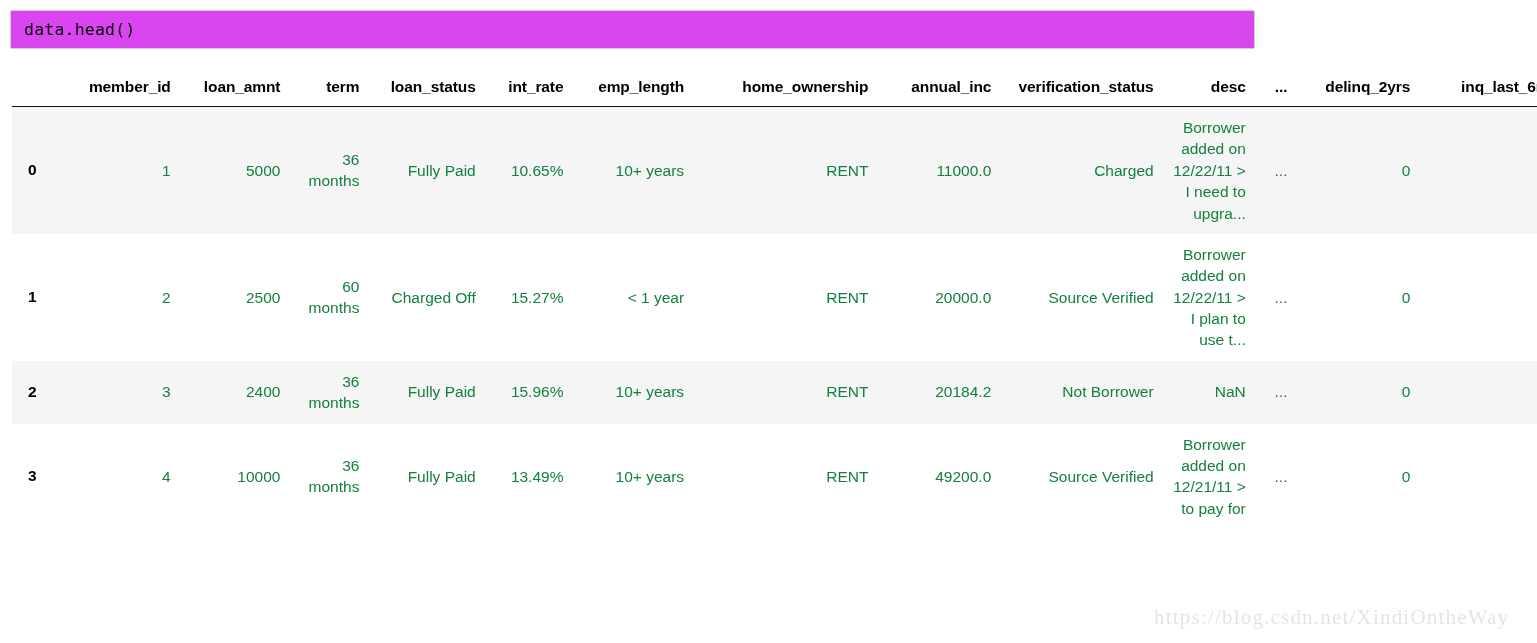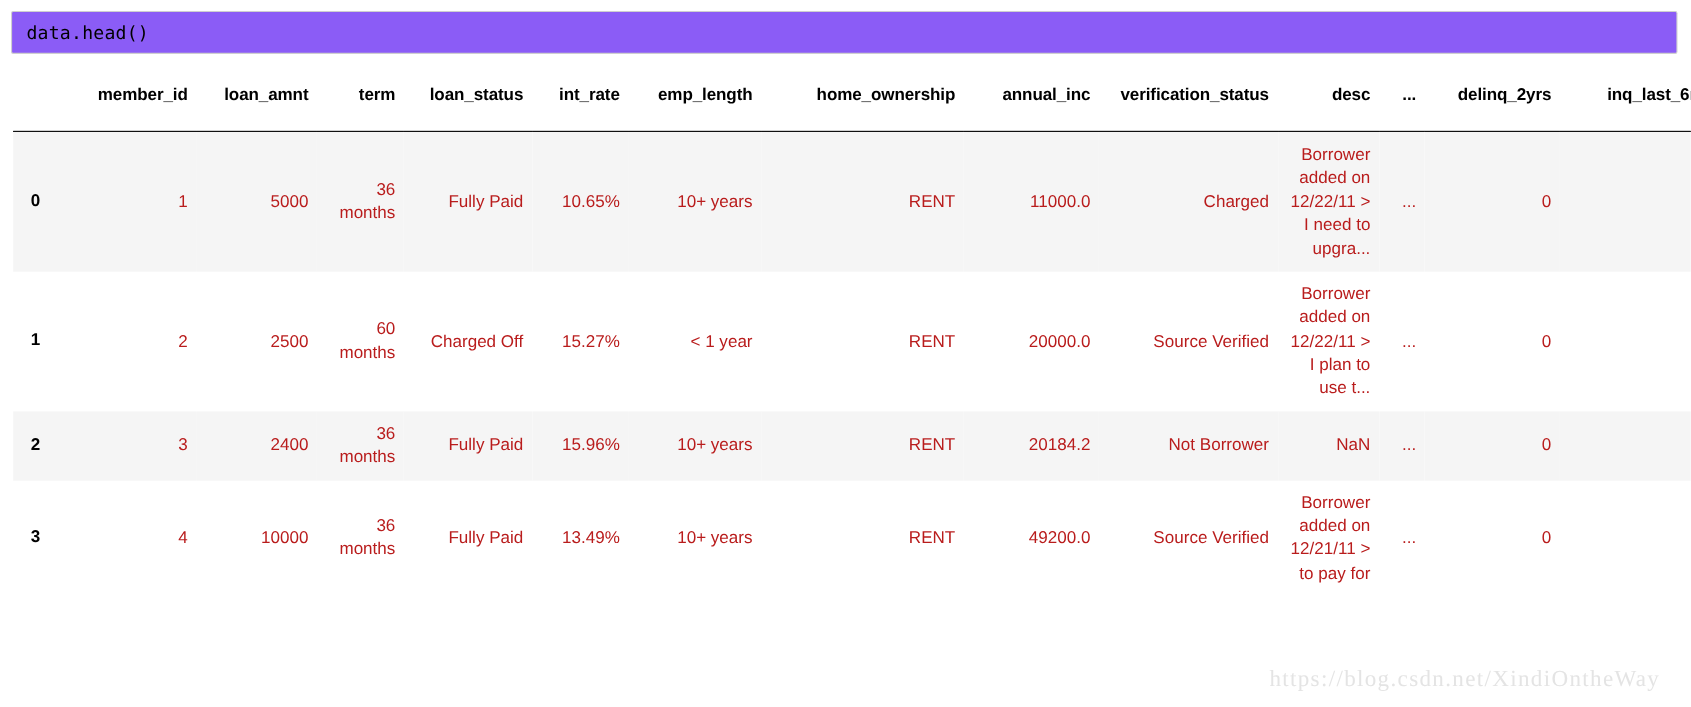--- a/index.html
+++ b/index.html
@@ -14,24 +14,24 @@
     font-family: "Liberation Sans", sans-serif;
     color: #000000;
     -webkit-font-smoothing: antialiased;
   }
 
   
   .code-cell {
     position: absolute;
     left: 10px;
     top: 10px;
-    width: 1515px;
+    width: 1245px;
     height: 39px;
     box-sizing: border-box;
-    background: #8b5cf6;
+    background: #d946ef;
     border: 1px solid #cfcfcf;
     border-radius: 2px;
     display: flex;
     align-items: center;
   }
   .code-text {
     font-family: "DejaVu Sans Mono", "Liberation Mono", monospace;
     font-size: 16.5px;
     color: #000000;
     padding-left: 13px;
@@ -53,31 +53,31 @@
     border-spacing: 0;
     table-layout: fixed;
     width: 1560px;
     margin-left: 12px;
     font-size: 15.5px;
   }
   table.df thead th {
     font-weight: bold;
     text-align: right;
     vertical-align: bottom;
-    padding: 0 8px 23px 8px;
+    padding: 0 8px 10px 8px;
     border-bottom: 1.6px solid #111111;
     white-space: nowrap;
     color: #000000;
     letter-spacing: -0.1px;
   }
   table.df tbody td {
     text-align: right;
     vertical-align: middle;
     padding: 10px 8px;
-    color: #b91c1c;
+    color: #15803d;
     word-wrap: break-word;
     overflow-wrap: break-word;
     line-height: 1.38;
   }
   table.df tbody th.idx {
     text-align: left;
     vertical-align: middle;
     font-weight: bold;
     padding: 10px 8px 10px 16px;
     color: #000000;

